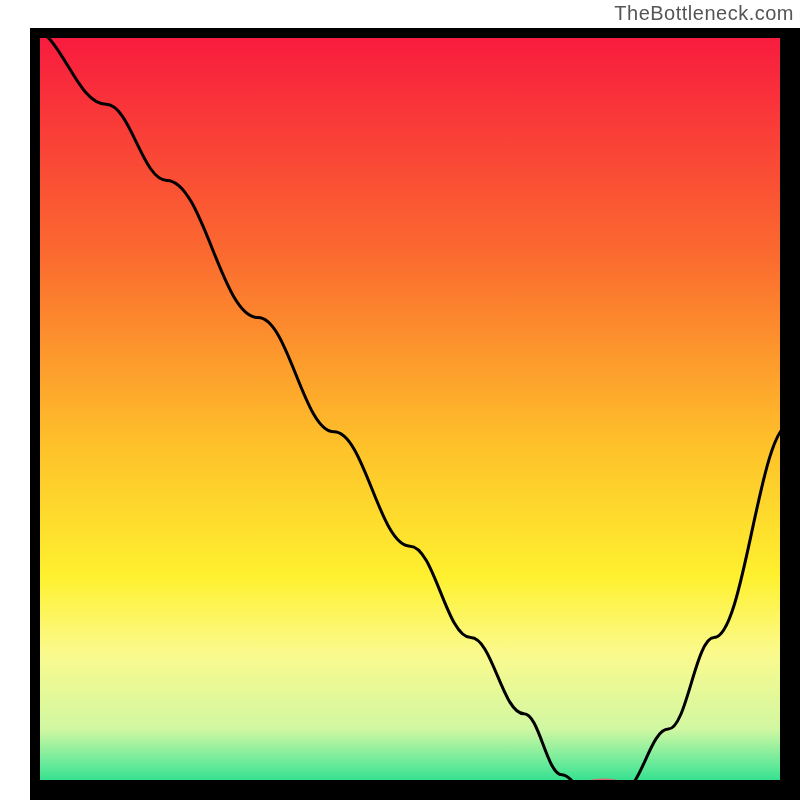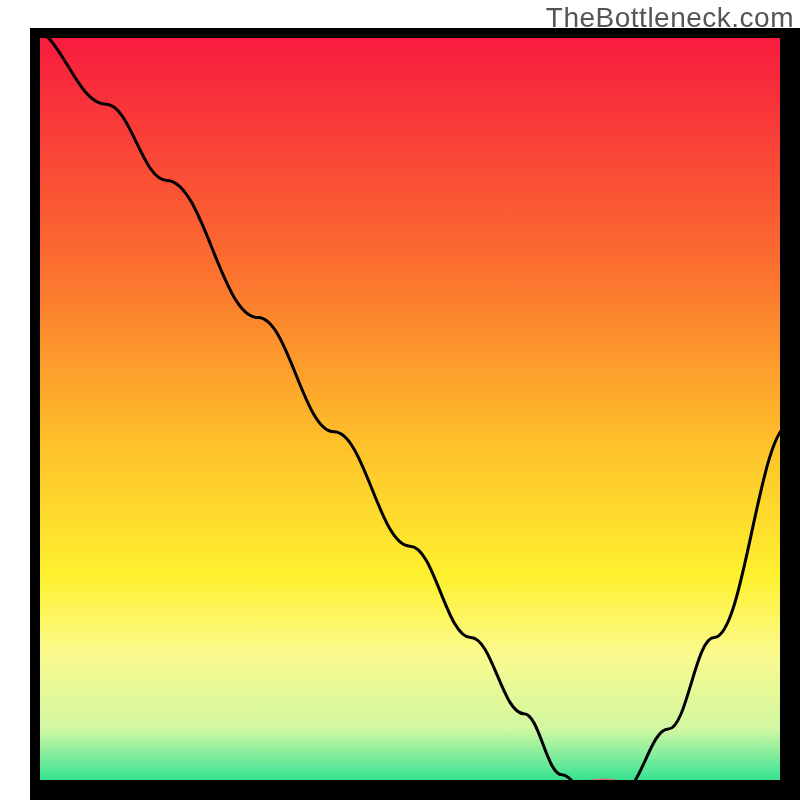--- a/index.html
+++ b/index.html
@@ -15,21 +15,21 @@
     position: relative;
     width: 800px;
     height: 800px;
     box-sizing: border-box;
   }
   .watermark {
     position: absolute;
     top: 2px;
     right: 6px;
     color: #555;
-    font-size: 28px;
+    font-size: 20px;
     font-weight: 400;
     letter-spacing: 0.5px;
     z-index: 5;
   }
 </style>
 </head>
 <body>
 
 <div class="chart-frame">
   <div class="watermark">TheBottleneck.com</div>

